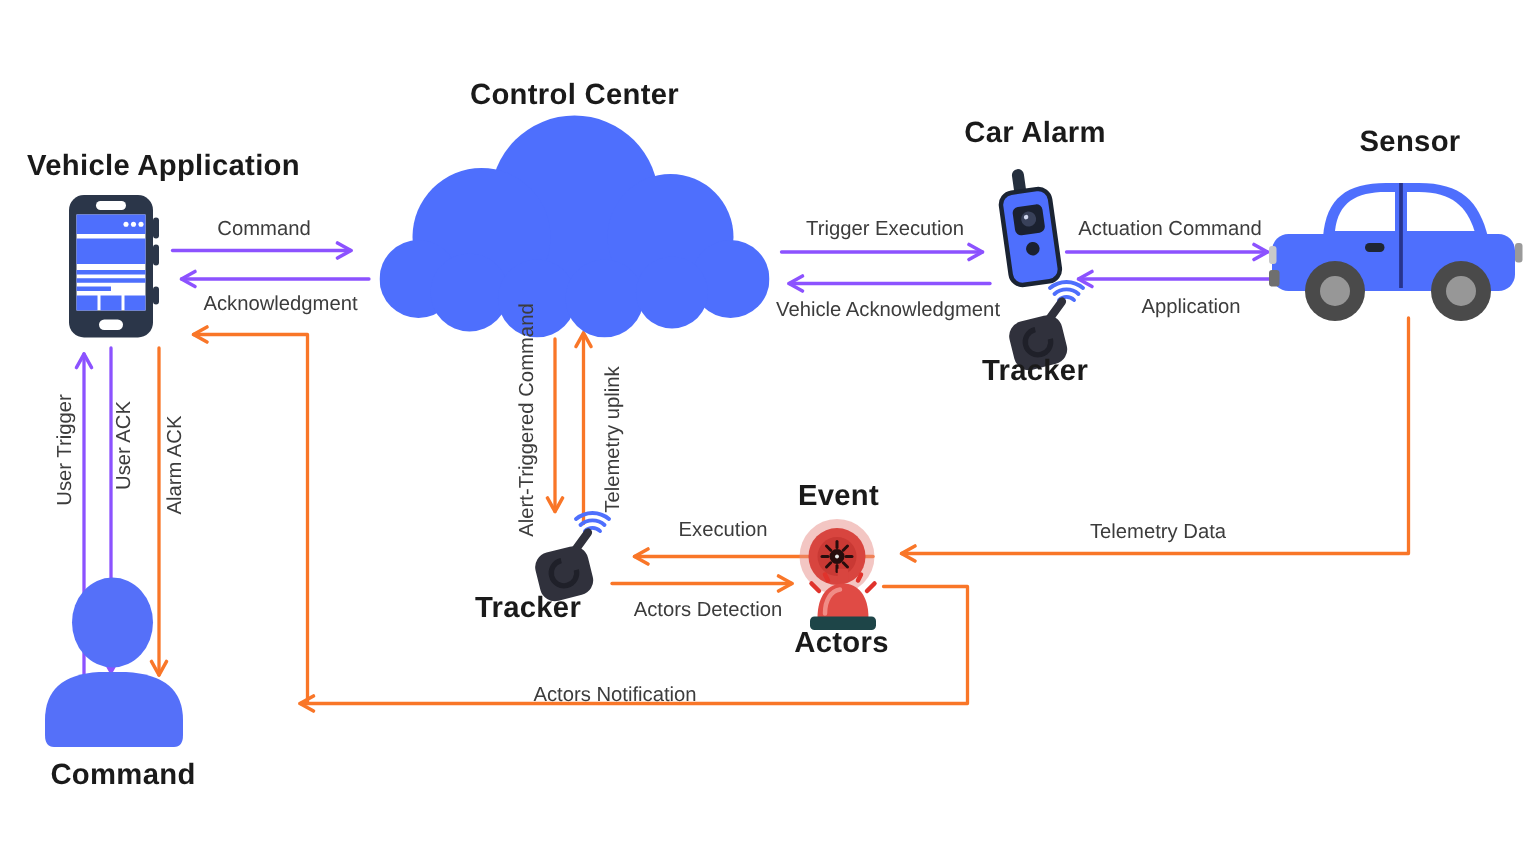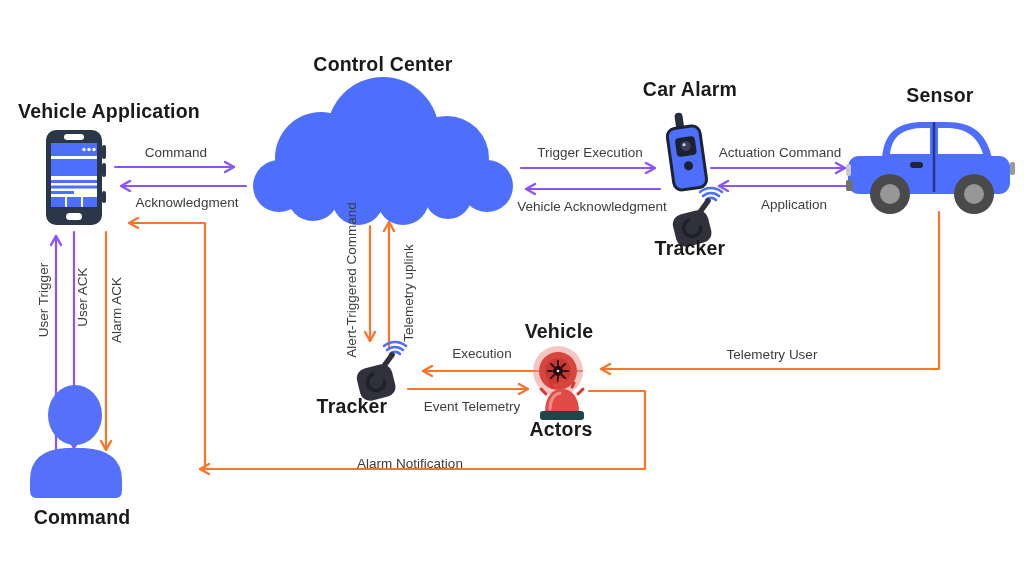--- a/index.html
+++ b/index.html
@@ -199,33 +199,33 @@
       <path d="M10,114 Q4,114 4,106 L4,96 Q4,66 40,64 L58,64 Q96,66 96,96 L96,106 Q96,114 90,114 Z" fill="#5570f9"></path>
     </svg>
   </div>
 
   <div class="title" style="left:109px;top:111px">Vehicle Application</div>
   <div class="title" style="left:383px;top:64px">Control Center</div>
   <div class="title" style="left:690px;top:89px">Car Alarm</div>
   <div class="title" style="left:940px;top:95px">Sensor</div>
   <div class="title" style="left:690px;top:248px">Tracker</div>
   <div class="title" style="left:352px;top:406px">Tracker</div>
-  <div class="title" style="left:559px;top:331px">Vehicle</div>
+  <div class="title" style="left:559px;top:331px">Event</div>
   <div class="title" style="left:561px;top:429px">Actors</div>
   <div class="title" style="left:82px;top:517px">Command</div>
 
   <div class="lbl" style="left:176px;top:152px">Command</div>
   <div class="lbl" style="left:187px;top:202px">Acknowledgment</div>
   <div class="lbl" style="left:590px;top:152px">Trigger Execution</div>
   <div class="lbl" style="left:592px;top:206px">Vehicle Acknowledgment</div>
   <div class="lbl" style="left:780px;top:152px">Actuation Command</div>
   <div class="lbl" style="left:794px;top:204px">Application</div>
   <div class="lbl v" style="left:43px;top:300px">User Trigger</div>
   <div class="lbl v" style="left:82px;top:297px">User ACK</div>
   <div class="lbl v" style="left:116px;top:310px">Alarm ACK</div>
   <div class="lbl v" style="left:351px;top:280px">Alert-Triggered Command</div>
   <div class="lbl v" style="left:408px;top:293px">Telemetry uplink</div>
   <div class="lbl" style="left:482px;top:353px">Execution</div>
-  <div class="lbl" style="left:472px;top:406px">Event Telemetry</div>
-  <div class="lbl" style="left:772px;top:354px">Telemetry User</div>
-  <div class="lbl" style="left:410px;top:463px">Alarm Notification</div>
+  <div class="lbl" style="left:472px;top:406px">Actors Detection</div>
+  <div class="lbl" style="left:772px;top:354px">Telemetry Data</div>
+  <div class="lbl" style="left:410px;top:463px">Actors Notification</div>
 
 </div>
 
 </body></html>

